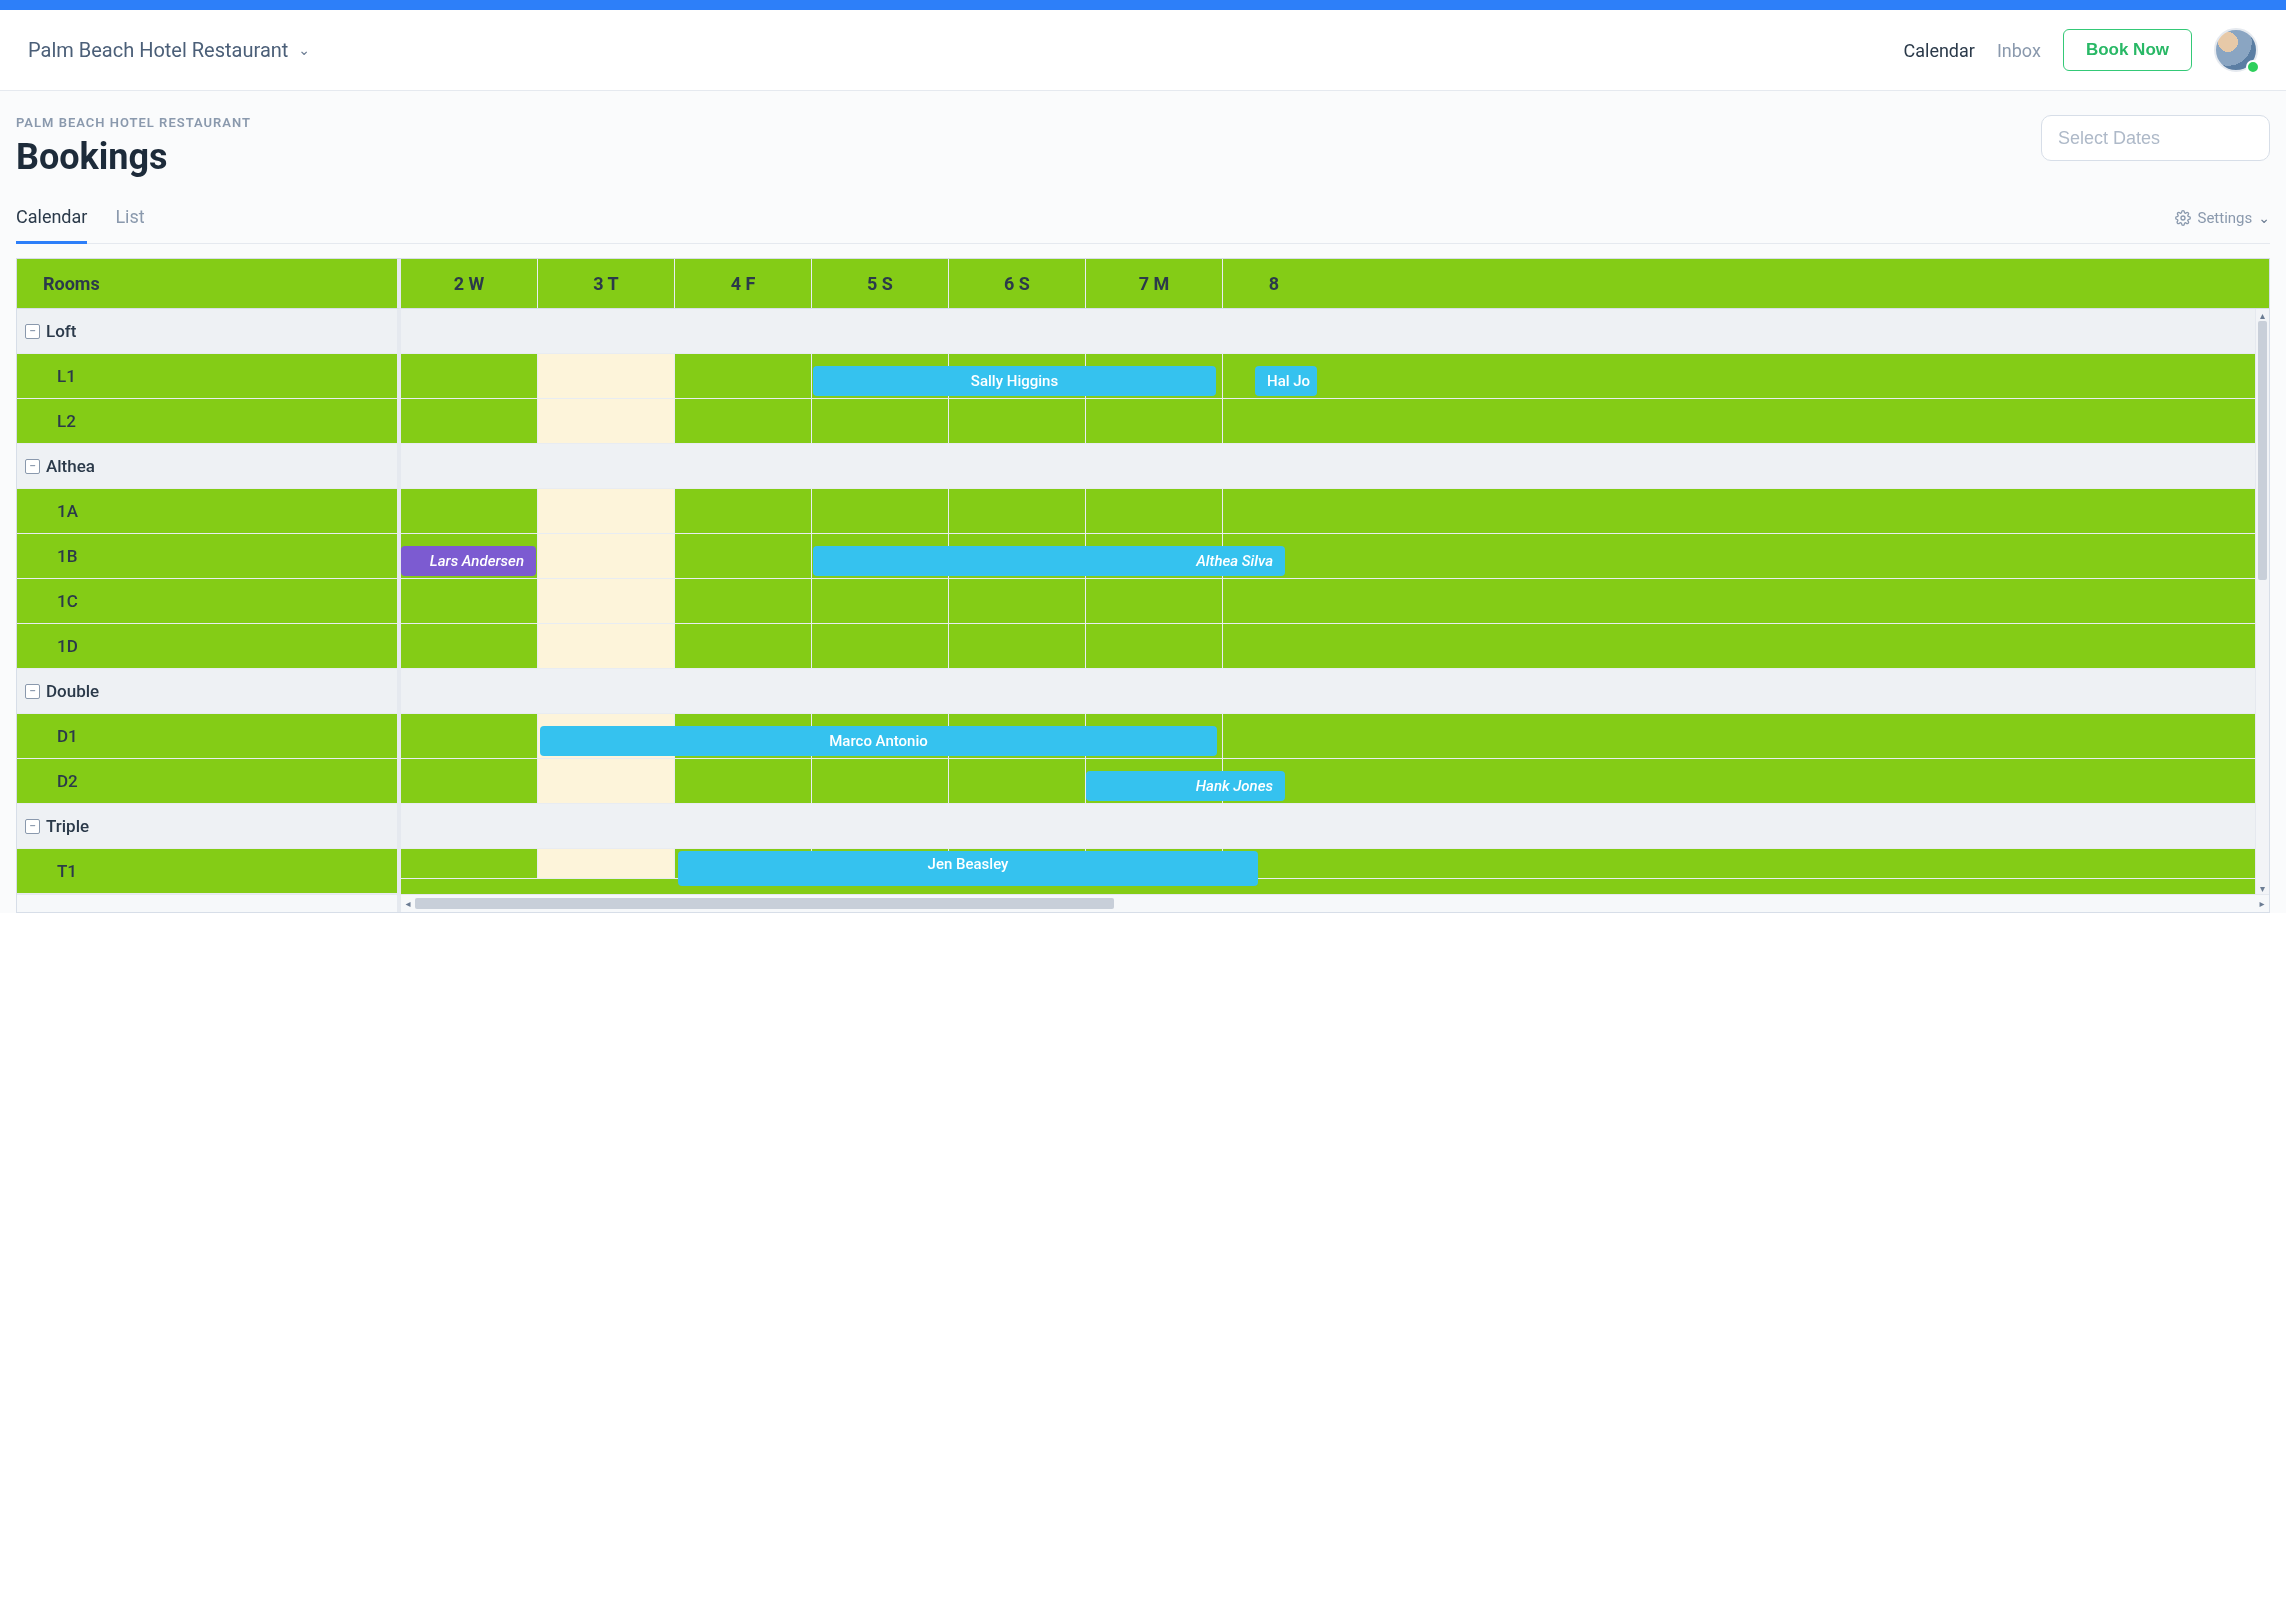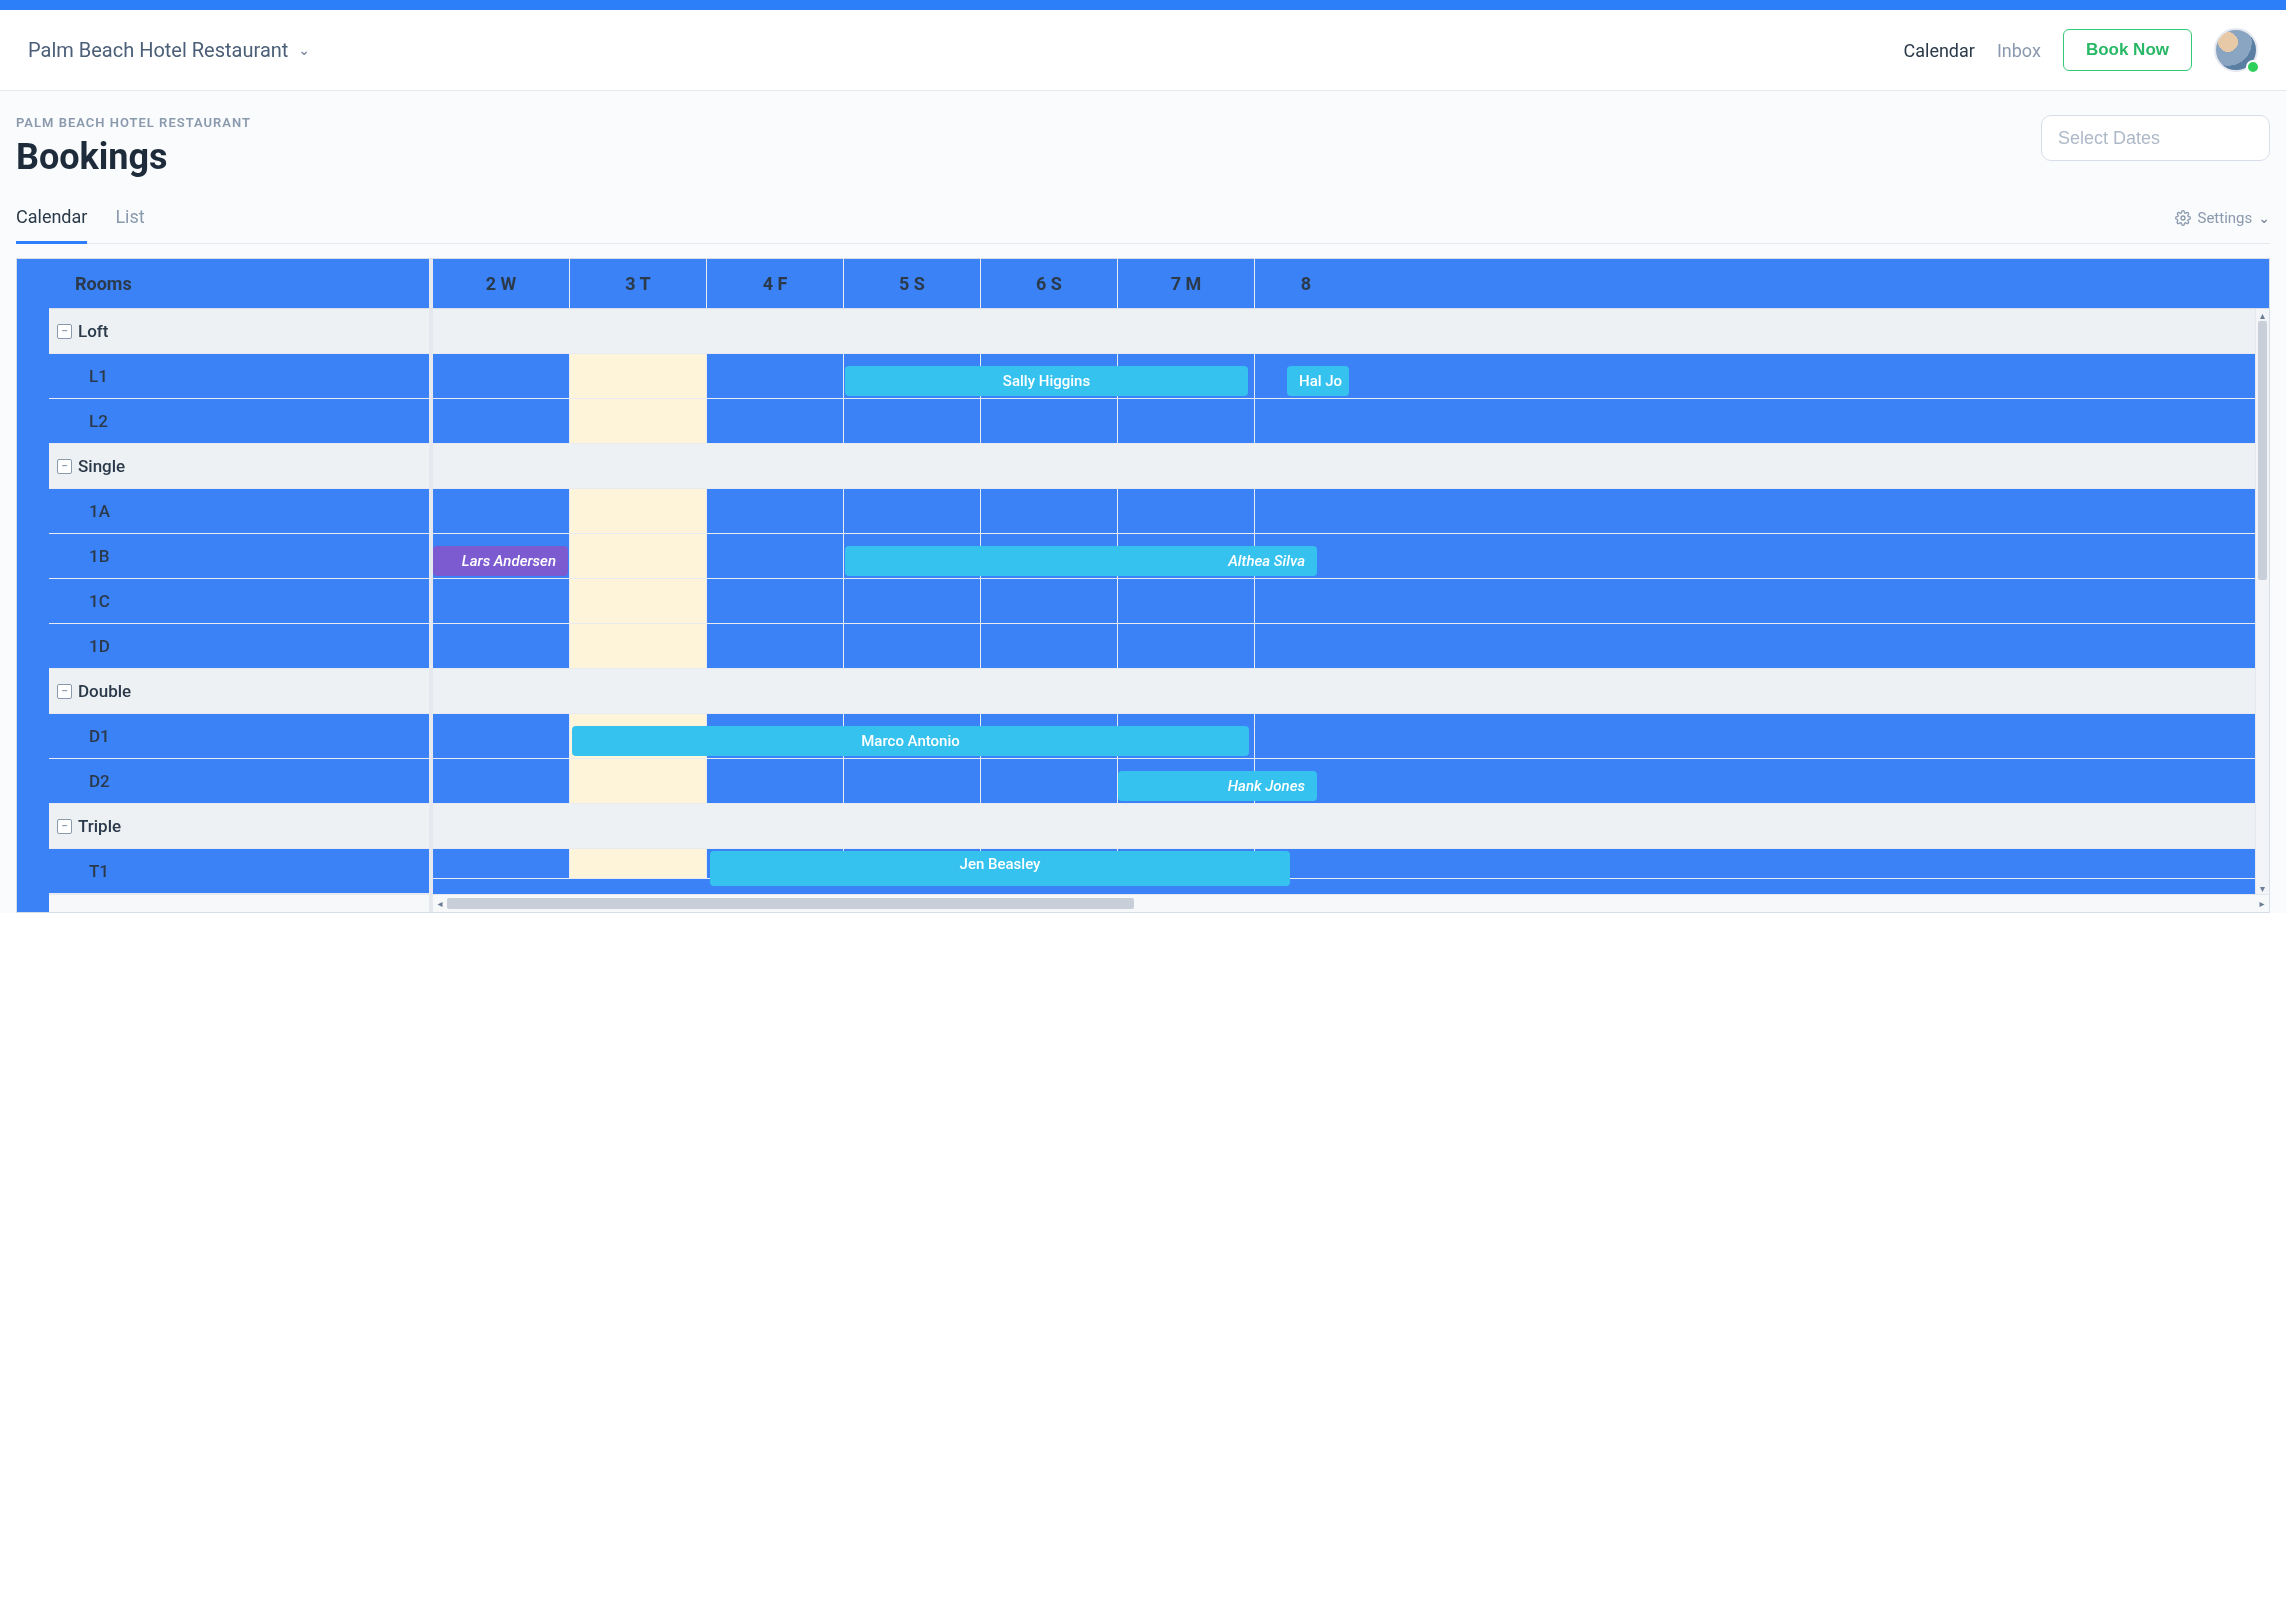--- a/index.html
+++ b/index.html
@@ -149,22 +149,21 @@
     width: 16px;
     height: 16px;
     display: inline-block;
   }
   .gear svg { width: 100%; height: 100%; }
 
   
   .calendar-wrap {
     margin-top: 14px;
     border: 1px solid #d7dee8;
-    background: #3b82f6;
-    padding-left: 32px;
+    background: #84cc16;
   }
   .calendar-header-row {
     display: flex;
     height: 50px;
   }
   .rooms-col-header {
     width: 384px;
     flex: 0 0 384px;
     border-right: 4px solid #e5e9ef;
     display: flex;
@@ -430,21 +429,21 @@
       <div class="rooms-col">
         <div class="row group">
           <span class="collapse-icon">−</span>
           <span>Loft</span>
         </div>
         <div class="row room">L1</div>
         <div class="row room">L2</div>
 
         <div class="row group">
           <span class="collapse-icon">−</span>
-          <span>Single</span>
+          <span>Althea</span>
         </div>
         <div class="row room">1A</div>
         <div class="row room">1B</div>
         <div class="row room">1C</div>
         <div class="row room">1D</div>
 
         <div class="row group">
           <span class="collapse-icon">−</span>
           <span>Double</span>
         </div>

